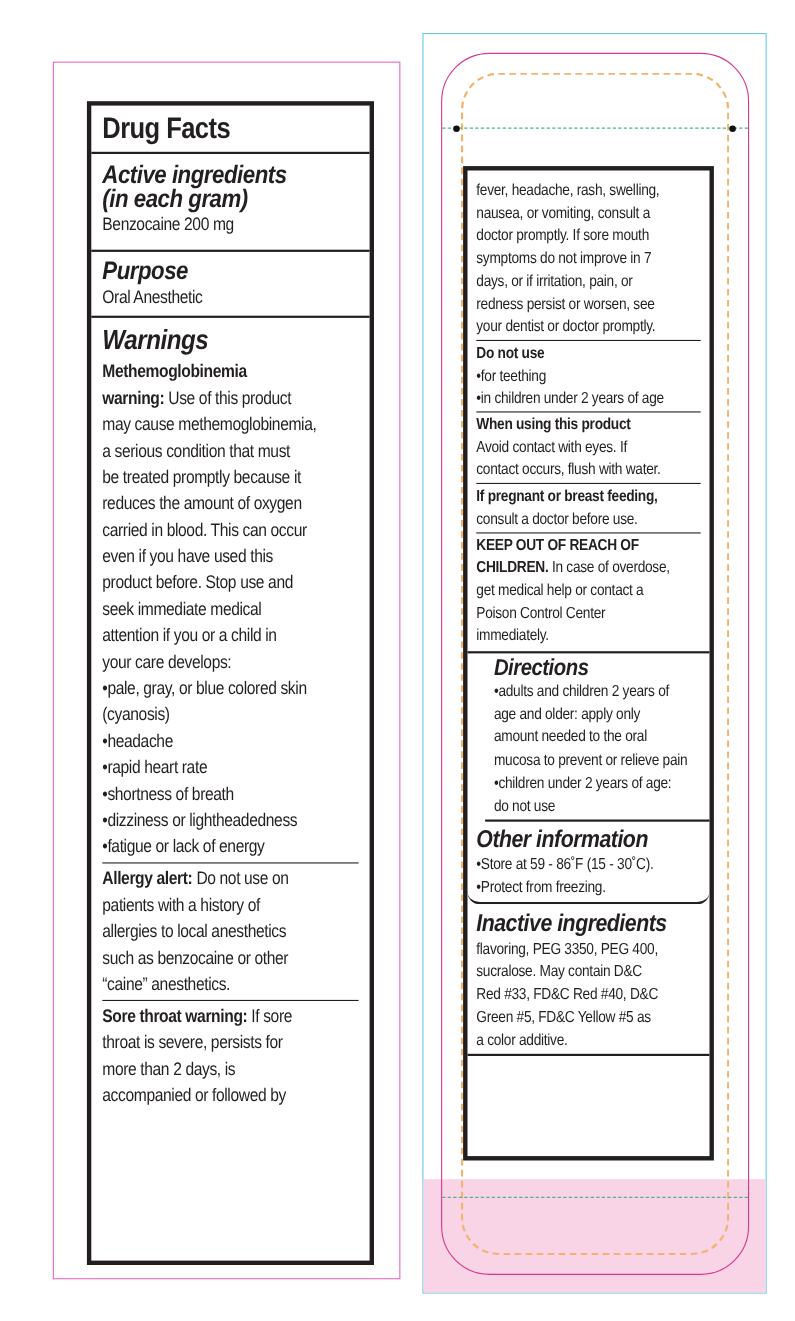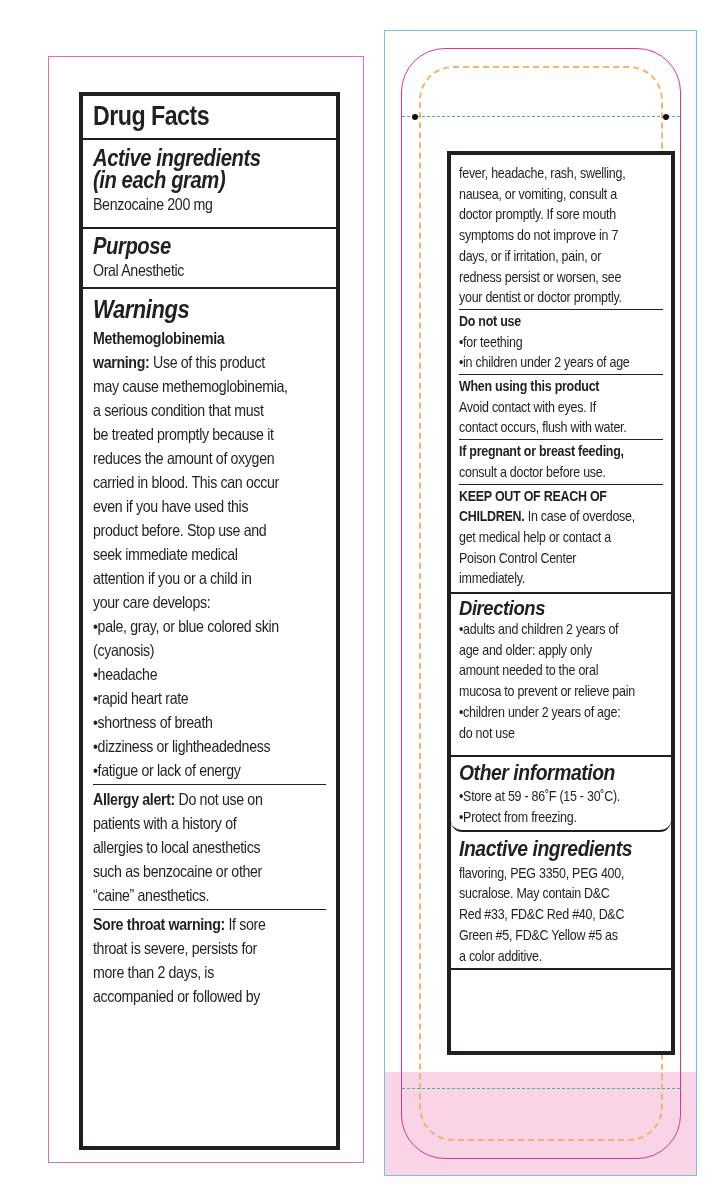--- a/index.html
+++ b/index.html
@@ -25,21 +25,21 @@
   
   .right-trim { position:absolute; left:384px; top:30px; width:313px; height:1146px;
                 border:1.5px solid #6cc6e8; box-sizing:border-box; }
   .pink-fill { position:absolute; left:385px; top:1072px; width:311px; height:103px; background:#f9d3e6; }
   .magenta-rr { position:absolute; left:401px; top:48px; width:280px; height:1111px;
                 border:1.5px solid #d6378f; border-radius:44px; box-sizing:border-box; }
   .orange-rr { position:absolute; left:419px; top:66px; width:244px; height:1075px;
                border:2px dashed #f2b36f; border-radius:34px; box-sizing:border-box; }
   .green-line { position:absolute; left:402px; width:278px; height:0; border-top:1.5px dashed #4fb392; }
   .dot { position:absolute; width:6px; height:6px; border-radius:50%; background:#111; }
-  .right-box { position:absolute; left:447px; top:151px; width:228px; height:904px;
+  .right-box { position:absolute; left:421px; top:151px; width:228px; height:904px;
                border:4px solid #231f20; box-sizing:border-box; background:#fff; }
   .rsec { padding:0 8px; box-sizing:border-box; }
   .rsec.thick { border-bottom:2px solid #231f20; }
   .body-r { font-size:14.5px; line-height:20.7px; letter-spacing:-0.3px;
             transform:scaleX(0.86); transform-origin:left; white-space:nowrap; }
   .body-r b { font-weight:bold; }
   .h-ital-r { font-weight:bold; font-style:italic; font-size:21px; letter-spacing:-0.5px;
               line-height:22px; transform:scaleX(0.88); transform-origin:left; white-space:nowrap; }
   .rrule { border-top:1.5px solid #231f20; margin:1px 0 1px 0; }
 </style>
@@ -148,21 +148,21 @@
     <div class="rrule"></div>
 
     <div class="body-r"><b>KEEP OUT OF REACH OF</b></div>
     <div class="body-r"><b>CHILDREN.</b><span> In case of overdose,</span></div>
     <div class="body-r">get medical help or contact a</div>
     <div class="body-r">Poison Control Center</div>
     <div class="body-r" style="padding-bottom:3px;">immediately.</div>
   </div>
   <div style="border-top:2px solid #231f20;"></div>
 
-  <div class="rsec thick" style="padding-top:3px; padding-bottom:12px;">
+  <div class="rsec thick" style="padding-top:3px; padding-bottom:2px;margin-left:16px;">
     <div class="h-ital-r">Directions</div>
     <div class="body-r">•adults and children 2 years of</div>
     <div class="body-r">age and older: apply only</div>
     <div class="body-r">amount needed to the oral</div>
     <div class="body-r">mucosa to prevent or relieve pain</div>
     <div class="body-r">•children under 2 years of age:</div>
     <div class="body-r">do not use</div>
   </div>
 
   <div class="rsec thick" style="padding-top:3px; padding-bottom:2px;border-radius:11px;">

